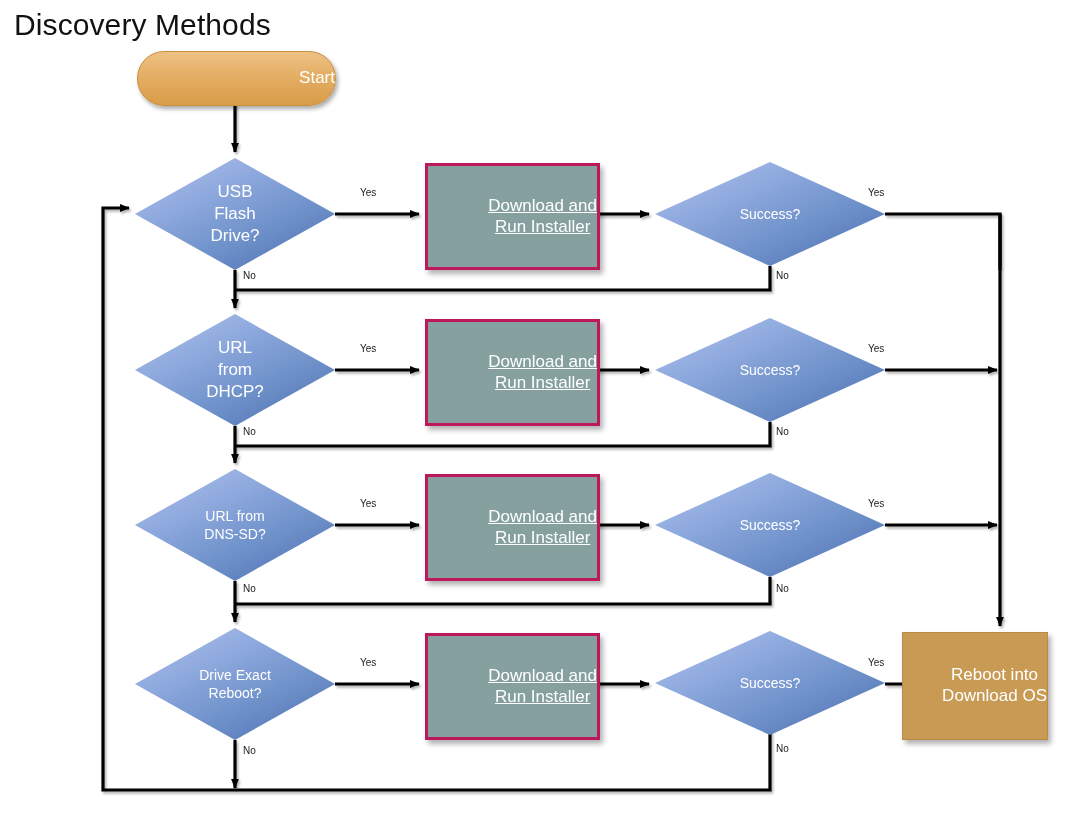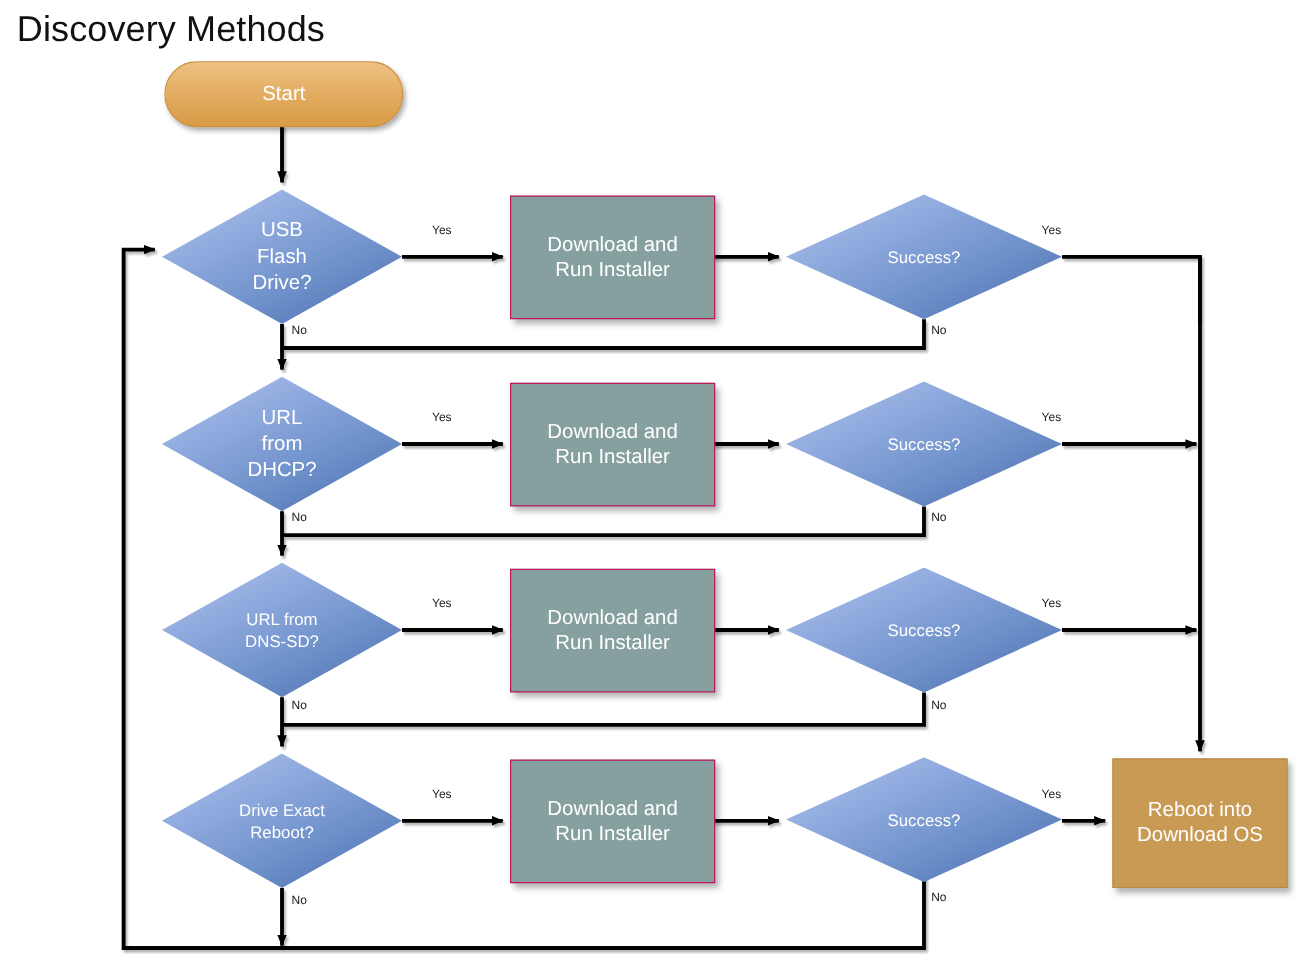--- a/index.html
+++ b/index.html
@@ -14,49 +14,50 @@
   .title{
     position:absolute;left:14px;top:8px;
     font-size:30px;color:#111111;letter-spacing:.1px;
     white-space:nowrap;
   }
 
   
   #wires{position:absolute;left:0;top:0;width:1092px;height:816px;}
 
   
-  .node{position:absolute;display:flex;align-items:center;justify-content:center;
+  .node{position:absolute;display:flex;align-items:center;justify-content:flex-end;
         text-align:center;color:#ffffff;line-height:1.22;}
 
   
   .pill{
     left:137px;top:51px;width:197px;height:53px;
     border-radius:27px;
     background:linear-gradient(180deg,#edc183 0%,#e3ad63 48%,#d99c47 100%);
     border:1px solid #c98f3f;
     box-shadow:2px 3px 4px rgba(0,0,0,.33);
     font-size:17px;
   }
 
   
   .proc{
     width:169px;height:101px;
     background:#86a0a0;
-    border:1px solid #be185d;
+    border:3px solid #be185d;
     box-shadow:3px 4px 5px rgba(0,0,0,.30);
     font-size:17px;
+    text-decoration:underline;
   }
   .proc.r1{left:425px;top:163px;}
   .proc.r2{left:425px;top:319px;}
   .proc.r3{left:425px;top:474px;}
   .proc.r4{left:425px;top:633px;}
 
   
   .term{
-    left:927px;top:632px;width:144px;height:106px;
+    left:902px;top:632px;width:144px;height:106px;
     background:#c99a53;
     border:1px solid #b98c46;
     box-shadow:3px 4px 5px rgba(0,0,0,.30);
     font-size:17px;
   }
   
   .dmd{
     position:absolute;
     background:linear-gradient(155deg,#b2c6e6 0%,#92ace0 30%,#6d90c9 65%,#4a6cb0 100%);
     clip-path:polygon(50% 0%,100% 50%,50% 100%,0% 50%);

